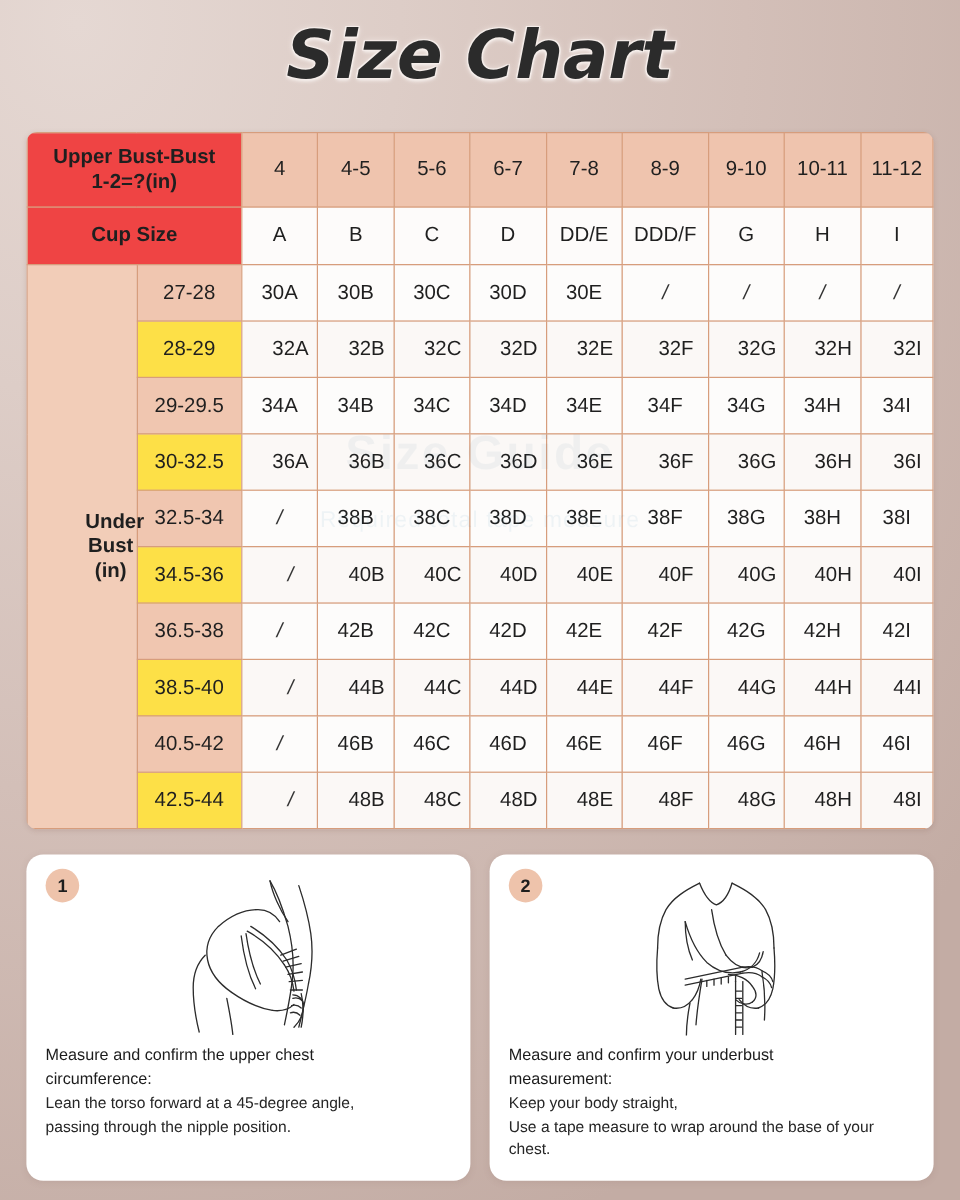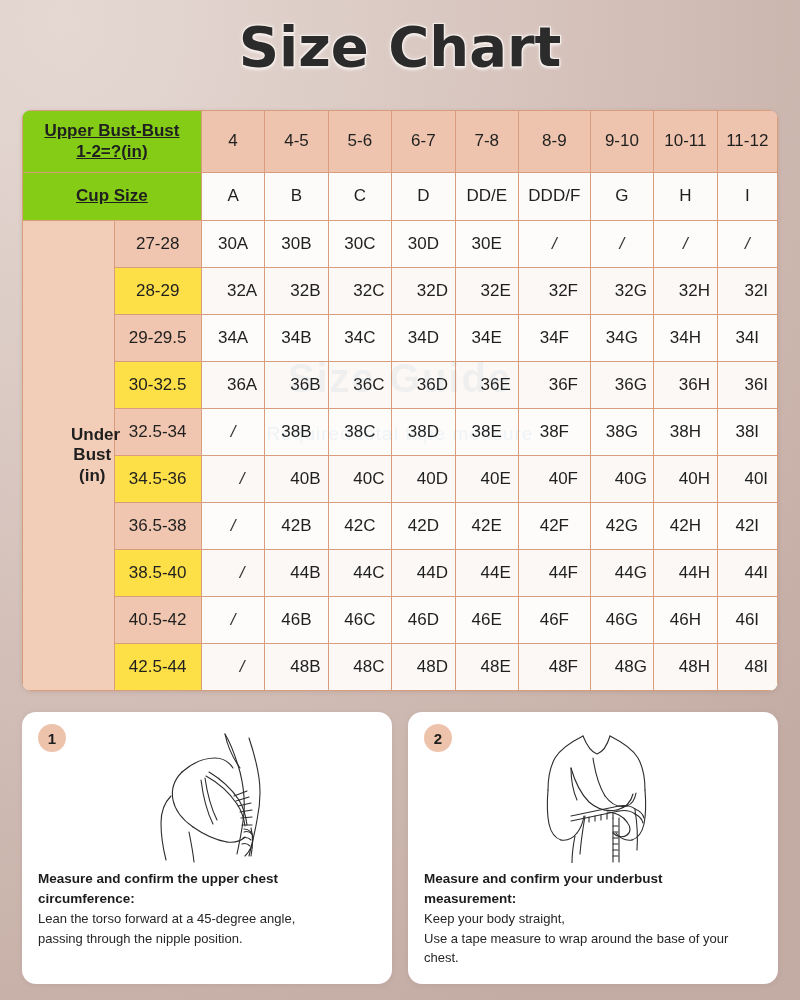--- a/index.html
+++ b/index.html
@@ -30,20 +30,21 @@
     color: #2b2b2b;
     letter-spacing: 0px;
     text-shadow:
        0 0 5px #f3eae6,
        1px 1px 0 #f6efec,
       -1px 1px 0 #f6efec,
        1px -1px 0 #f6efec,
       -1px -1px 0 #f6efec,
        0 2px 3px rgba(255,255,255,.85);
     font-family: "DejaVu Sans", sans-serif;
+    font-style: italic;
   }
 
   
   .table-shell {
     position: absolute;
     left: 22px;
     top: 110px;
     width: 756px;
     border-radius: 9px;
     overflow: hidden;
@@ -58,25 +59,24 @@
     border: 1px solid #d79d7c;
     text-align: center;
     vertical-align: middle;
     color: #1f1f1f;
     font-size: 17px;
     line-height: 1.18;
   }
 
   
   .hdr-label {
-    background: #84cc16;
+    background: #ef4444;
     font-weight: bold;
     font-size: 17px;
     padding: 6px 0;
-    text-decoration: underline;
   }
   .hdr-cell {
     background: #efc4ae;
     font-size: 17px;
     height: 62px;
   }
   .cup-cell {
     background: #fdfbfa;
     font-size: 19px;
     height: 48px;
@@ -165,21 +165,21 @@
   }
   .illus {
     height: 135px;
     display: flex;
     align-items: center;
     justify-content: center;
     margin-top: 4px;
   }
   .card-title {
     font-size: 13.5px;
-    font-weight: bold;
+    font-weight: normal;
     color: #1c1c1c;
     line-height: 1.45;
     margin-top: 6px;
   }
   .card-body {
     font-size: 13px;
     color: #26262 6;
     color: #262626;
     line-height: 1.5;
     margin-top: 1px;

